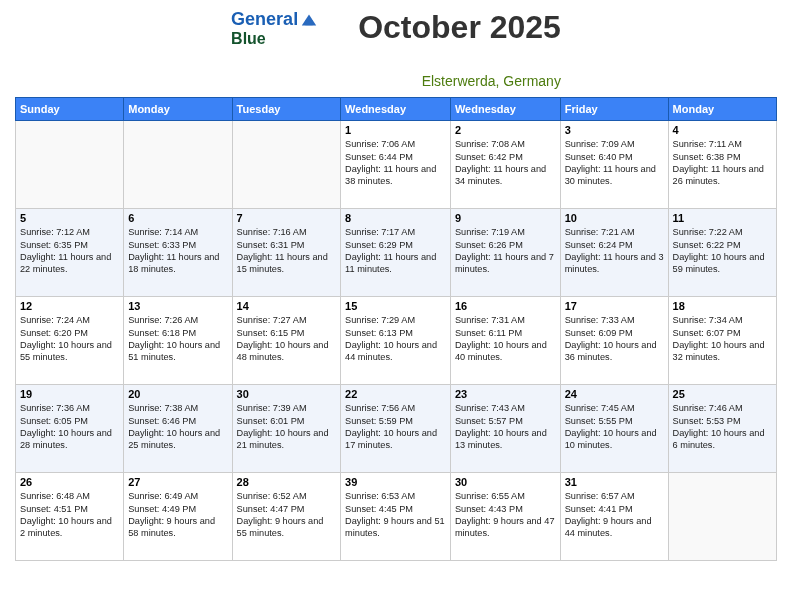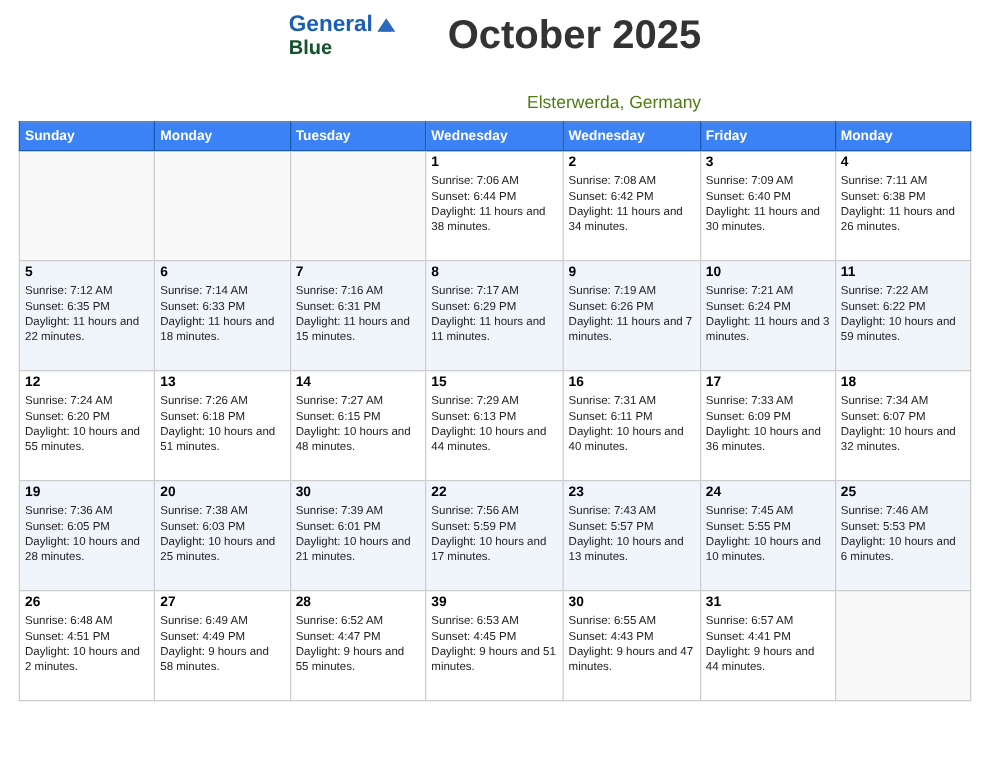--- a/index.html
+++ b/index.html
@@ -272,21 +272,21 @@
           <td>
             <div class="day-num">19</div>
             <div class="day-info">Sunrise: 7:36 AM
 Sunset: 6:05 PM
 Daylight: 10 hours
 and 28 minutes.</div>
           </td>
           <td>
             <div class="day-num">20</div>
             <div class="day-info">Sunrise: 7:38 AM
-Sunset: 6:03 PM
+Sunset: 6:46 PM
 Daylight: 10 hours
 and 25 minutes.</div>
           </td>
           <td>
             <div class="day-num">30</div>
             <div class="day-info">Sunrise: 7:39 AM
 Sunset: 6:01 PM
 Daylight: 10 hours
 and 21 minutes.</div>
           </td>

